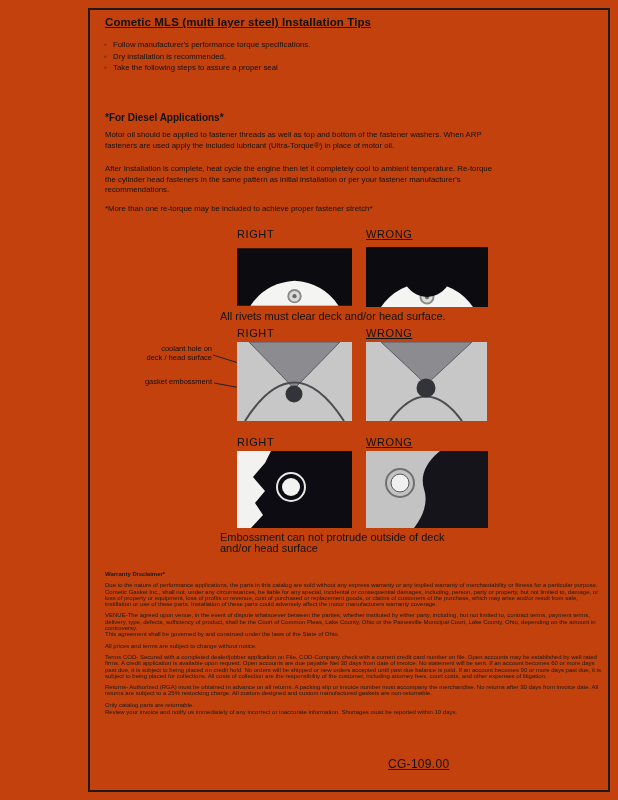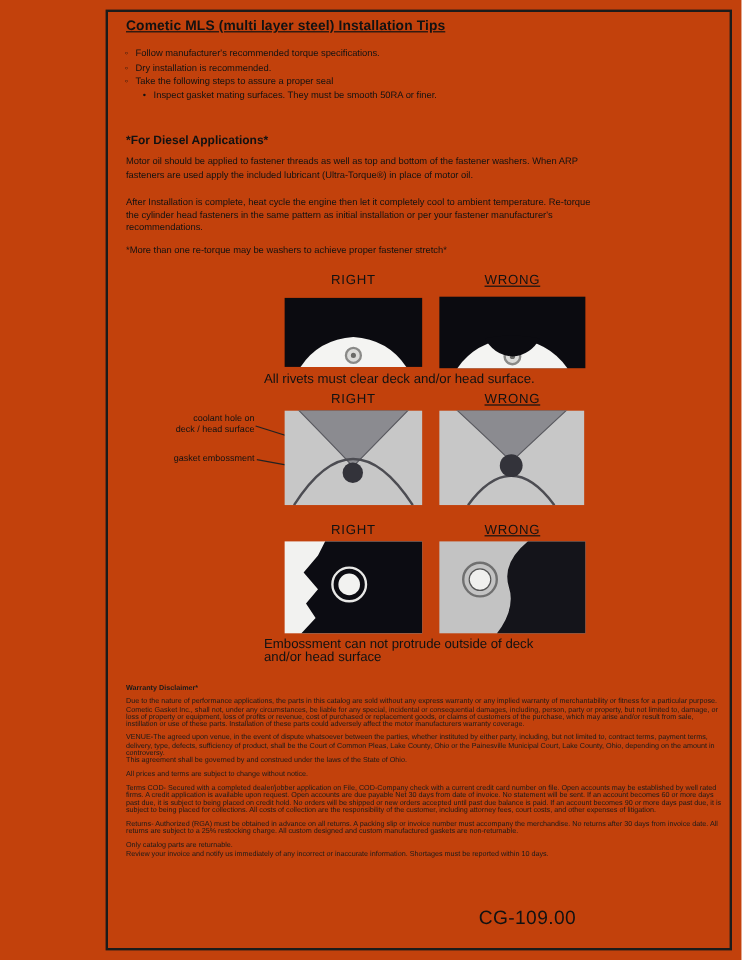--- a/index.html
+++ b/index.html
@@ -20,21 +20,21 @@
   .tip { position:relative; padding-left:9px; }
   .tip::before { content:"◦"; position:absolute; left:0; top:0; }
   .tip-sub { margin-left:15px; }
   .tip-sub::before { content:"•"; }
 
   .diesel-heading { position:absolute; left:105px; top:112px; font-size:10px; font-weight:bold; }
   .diesel-para1 { position:absolute; left:105px; top:130px; width:398px; font-size:7.8px; line-height:10.6px; }
   .diesel-para2 { position:absolute; left:105px; top:164px; width:398px; font-size:7.8px; line-height:10.6px; }
   .diesel-note  { position:absolute; left:105px; top:204px; font-size:7.8px; }
 
-  .dg-label { position:absolute; font-size:11px; letter-spacing:0.6px; text-align:center; }
+  .dg-label { position:absolute; font-size:11px; letter-spacing:0.6px; text-align:left; }
   .lbl-r { left:237px; width:115px; }
   .lbl-w { left:366px; width:122px;text-decoration:underline; }
   .row1-lbl { top:228px; }
   .row2-lbl { top:327px; }
   .row3-lbl { top:436px; }
 
   .dg-img { position:absolute; line-height:0; }
   .r1-right { left:237px; top:247px; }
   .r1-wrong { left:366px; top:247px; }
   .r2-right { left:237px; top:342px; }
@@ -50,41 +50,40 @@
   .callout { position:absolute; font-size:7.5px; line-height:9px; text-align:right; white-space:pre-line; }
   .callout-hole { left:128px; top:344px; width:84px; }
   .callout-emb  { left:118px; top:377px; width:94px; }
   .callout-lines { position:absolute; left:212px; top:350px; }
 
   .disclaimer { position:absolute; left:105px; top:571px; width:496px; font-size:6px; line-height:6.3px; color:#1a1a1a; }
   .disclaimer h2 { font-size:6px; font-weight:bold; margin-bottom:5px; }
   .disclaimer p { margin-bottom:5px; white-space:pre-line; }
   .disclaimer p.tight { margin-bottom:1px; }
 
-  .doc-number { position:absolute; left:399px; top:757px; font-size:16px; letter-spacing:0.3px; }
+  .doc-number { position:absolute; left:388px; top:757px; font-size:12px; letter-spacing:0.3px;text-decoration:underline; }
 </style>
 </head>
 <body>
 
 <div class="page">
   <div class="frame"></div>
 
   <h1 class="title">Cometic MLS (multi layer steel) Installation Tips</h1>
 
   <div class="tips">
-    <div class="tip">Follow manufacturer's recommended torque specifications.</div>
+    <div class="tip">Follow manufacturer's performance torque specifications.</div>
     <div class="tip">Dry installation is recommended.</div>
     <div class="tip">Take the following steps to assure a proper seal</div>
-    <div class="tip tip-sub">Inspect gasket mating surfaces. They must be smooth 50RA or finer.</div>
   </div>
 
   <h2 class="diesel-heading">*For Diesel Applications*</h2>
   <p class="diesel-para1">Motor oil should be applied to fastener threads as well as top and bottom of the fastener washers. When ARP fasteners are used apply the included lubricant (Ultra-Torque®) in place of motor oil.</p>
   <p class="diesel-para2">After Installation is complete, heat cycle the engine then let it completely cool to ambient temperature. Re-torque the cylinder head fasteners in the same pattern as initial installation or per your fastener manufacturer's recommendations.</p>
-  <p class="diesel-note">*More than one re-torque may be washers to achieve proper fastener stretch*</p>
+  <p class="diesel-note">*More than one re-torque may be included to achieve proper fastener stretch*</p>
 
   <div class="dg-label lbl-r row1-lbl">RIGHT</div>
   <div class="dg-label lbl-w row1-lbl">WRONG</div>
 
   <div class="dg-img r1-right">
     <svg width="115" height="60" viewBox="0 0 120 60">
       <rect width="120" height="60" fill="#0b0b10"></rect>
       <path d="M14,60 Q30,36 60,34 Q90,36 106,60 Z" fill="#f4f4f2"></path>
       <circle cx="60" cy="50" r="6.5" fill="#dcdcda" stroke="#8a8a88" stroke-width="2"></circle>
       <circle cx="60" cy="50" r="2.2" fill="#6a6a68"></circle>

